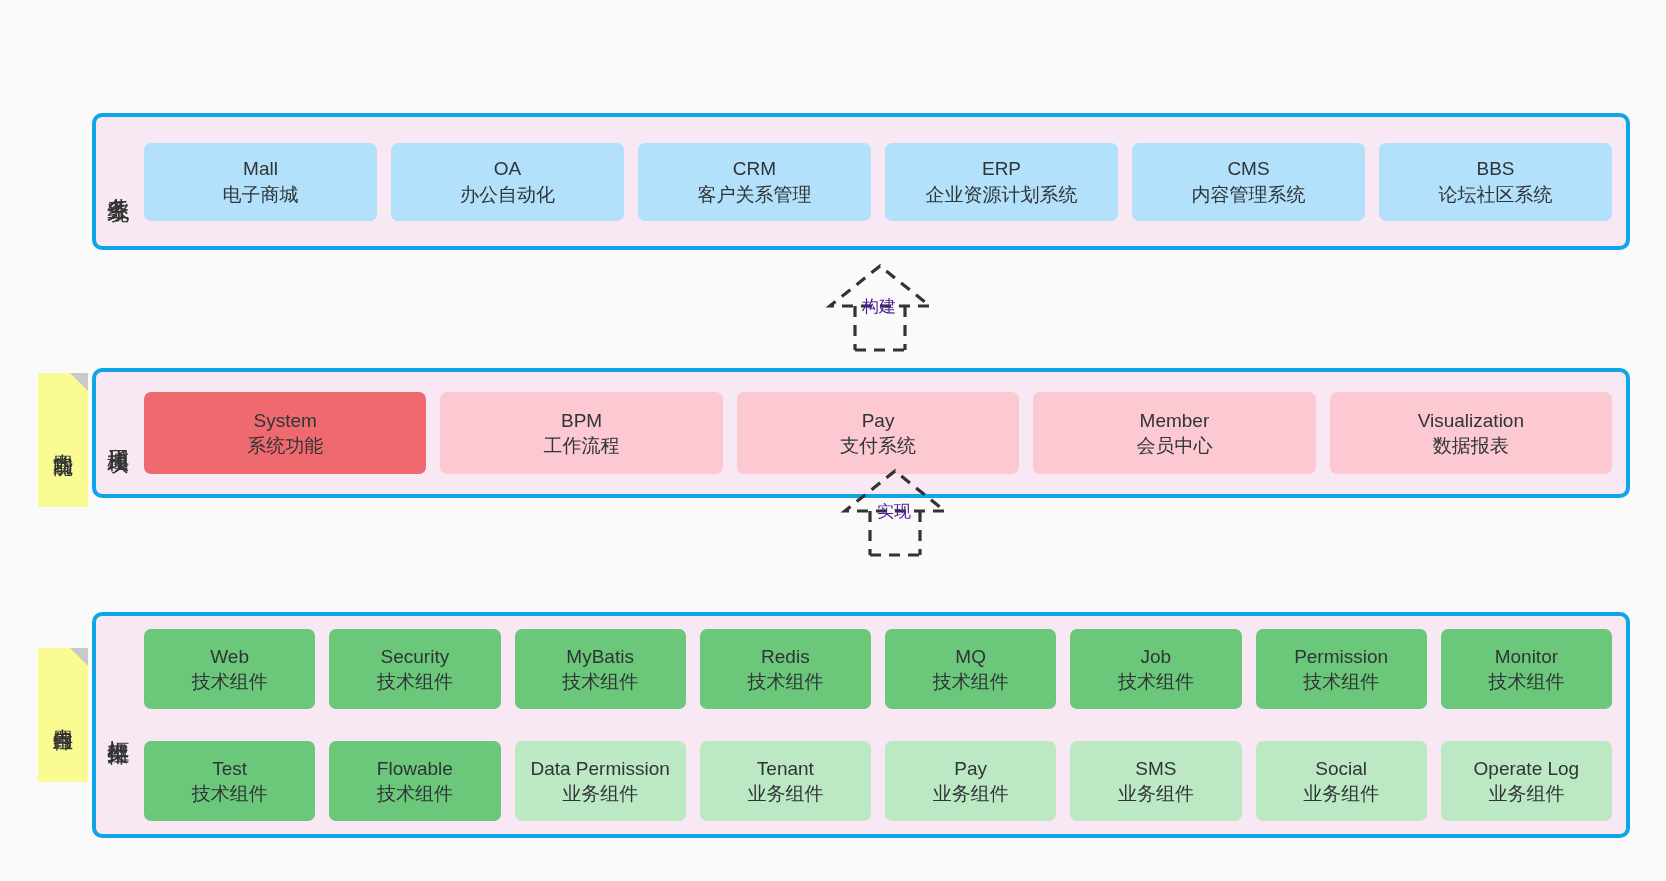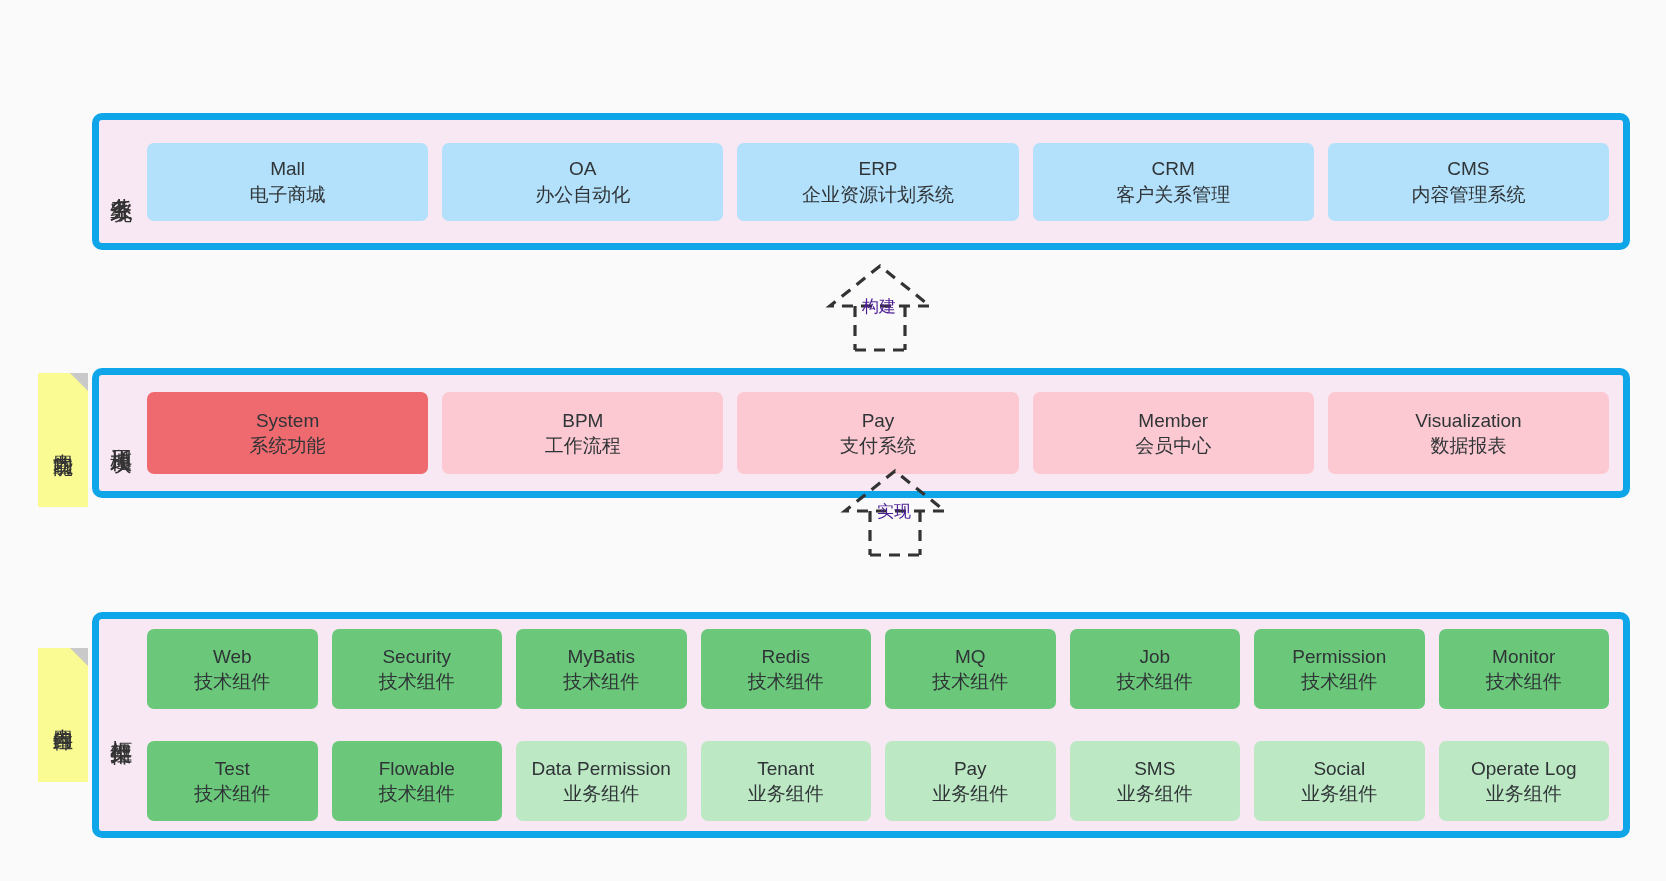--- a/index.html
+++ b/index.html
@@ -13,21 +13,21 @@
     overflow: hidden;
     position: relative;
   }
 
   .canvas { position: relative; width: 1666px; height: 881px; }
 
   
   .layer {
     position: absolute;
     background: #f8e8f3;
-    border: 7px solid #0ea5e9;
+    border: 4px solid #0ea5e9;
     border-radius: 10px;
     display: flex;
     align-items: stretch;
   }
 
   .layer-title {
     flex: 0 0 auto;
     width: 44px;
     display: flex;
     align-items: center;
@@ -143,34 +143,38 @@
         <span class="en">Mall</span>
         <span class="cn">电子商城</span>
       </div>
 
       <div class="card">
         <span class="en">OA</span>
         <span class="cn">办公自动化</span>
       </div>
 
       <div class="card">
+        <span class="en">CRM</span>
+        <span class="cn">客户关系管理</span>
+      </div>
+
+      <div class="card">
         <span class="en">ERP</span>
         <span class="cn">企业资源计划系统</span>
       </div>
 
       <div class="card">
-        <span class="en">CRM</span>
-        <span class="cn">客户关系管理</span>
-      </div>
-
-      <div class="card">
         <span class="en">CMS</span>
         <span class="cn">内容管理系统</span>
       </div>
 
+      <div class="card">
+        <span class="en">BBS</span>
+        <span class="cn">论坛社区系统</span>
+      </div>
 
     </div>
   </div>
 
   <div class="connector" style="left:800px; top:262px; width:160px; height:90px;">
     <svg width="160" height="90" viewBox="0 0 160 90">
       <path d="M80 4 L30 44 L130 44 Z" fill="none" stroke="#333333" stroke-width="3.2" stroke-dasharray="11 8" stroke-linejoin="miter"></path>
       <path d="M55 44 L55 88 M105 44 L105 88 M55 88 L105 88" fill="none" stroke="#333333" stroke-width="3.2" stroke-dasharray="11 8"></path>
     </svg>
     <span class="conn-label" style="left:62px; top:33px;">构建</span>

